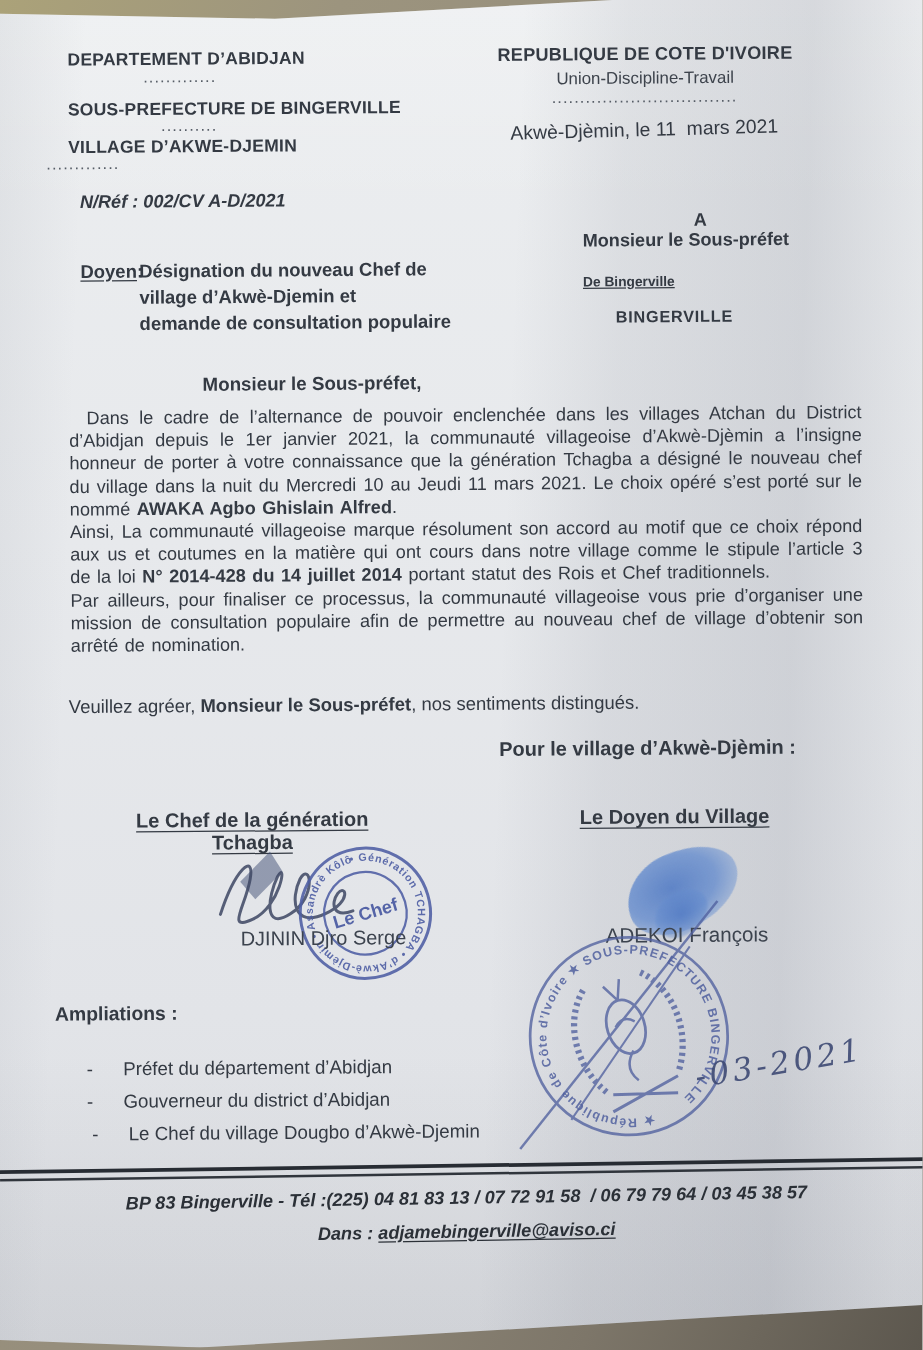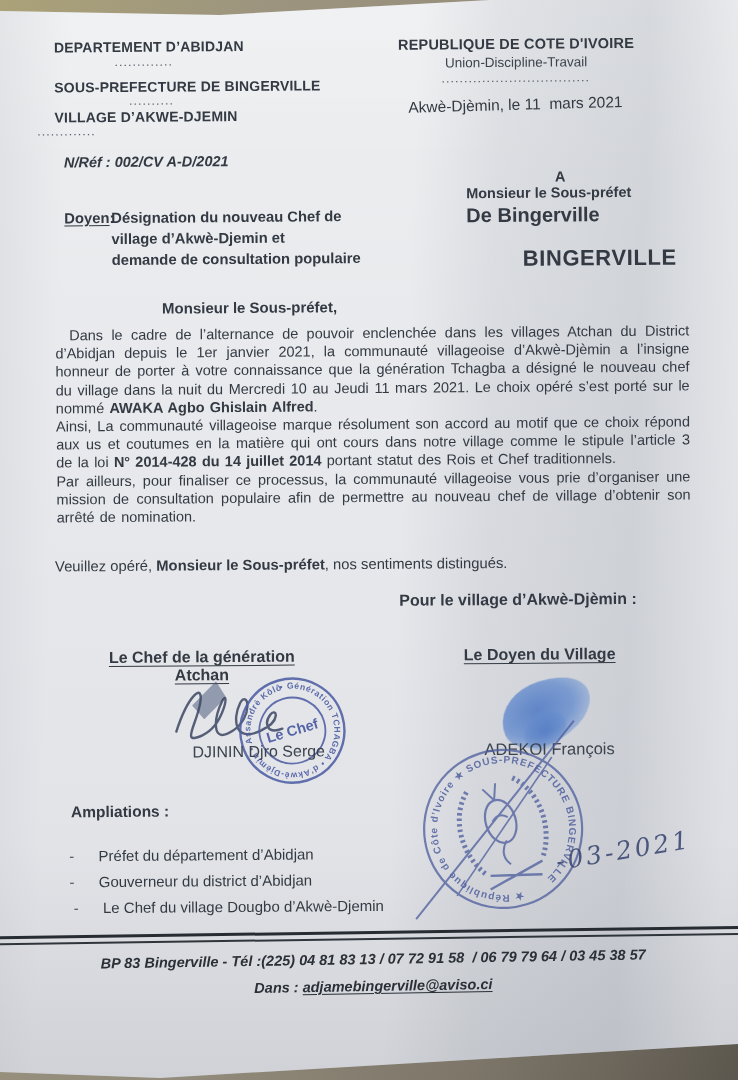--- a/index.html
+++ b/index.html
@@ -68,22 +68,22 @@
     <div class="abs dots" style="left:40px;top:125px;">.............</div>
     <div class="abs b i" style="left:66px;top:152px;font-size:14.5px;">N/Réf : 002/CV A-D/2021</div>
 
     <div class="abs hdr ctr" style="left:388px;top:37px;width:262px;font-size:14.5px;">REPUBLIQUE DE COTE D'IVOIRE</div>
     <div class="abs ctr" style="left:388px;top:56px;width:262px;font-size:13.5px;color:#3d434c;">Union-Discipline-Travail</div>
     <div class="abs dots ctr" style="left:388px;top:75px;width:262px;">.................................</div>
     <div class="abs ctr" style="left:382px;top:97px;width:272px;font-size:15.5px;transform:rotate(-1.1deg);">Akwè-Djèmin, le 11&nbsp; mars 2021</div>
 
     <div class="abs b" style="left:557px;top:170px;font-size:14.5px;">A</div>
     <div class="abs b" style="left:468px;top:186px;font-size:14.5px;">Monsieur le Sous-préfet</div>
-    <div class="abs b" style="left:468px;top:205px;font-size:20px;">De Bingerville</div>
-    <div class="abs b" style="left:494px;top:247px;font-size:22px;letter-spacing:.6px;margin-left:30px;">BINGERVILLE</div>
+    <div class="abs b" style="left:468px;top:221px;font-size:11px;text-decoration:underline;">De Bingerville</div>
+    <div class="abs b" style="left:494px;top:247px;font-size:13px;letter-spacing:.6px;">BINGERVILLE</div>
 
     <div class="abs subj" style="left:66px;top:208px;">
       <span style="text-decoration:underline;text-underline-offset:2px;">Doyen</span><span>:</span>
     </div>
     <div class="abs subj" style="left:113px;top:208px;">Désignation du nouveau Chef de</div>
     <div class="abs subj" style="left:113px;top:229px;">village d’Akwè-Djemin et</div>
     <div class="abs subj" style="left:113px;top:250px;">demande de consultation populaire</div>
 
     <div class="abs b" style="left:163px;top:298px;font-size:15px;">Monsieur le Sous-préfet,</div>
 
@@ -91,28 +91,28 @@
       <p style="text-indent:14px;">
         <span>Dans le cadre de l’alternance de pouvoir enclenchée dans les villages Atchan du District d’Abidjan depuis le 1er janvier 2021, la communauté villageoise d’Akwè-Djèmin a l’insigne honneur de porter à votre connaissance que la génération Tchagba a désigné le nouveau chef du village dans la nuit du Mercredi 10 au Jeudi 11 mars 2021. Le choix opéré s’est porté sur le nommé </span><span class="b">AWAKA Agbo Ghislain Alfred</span><span>.</span>
       </p>
       <p>
         <span>Ainsi, La communauté villageoise marque résolument son accord au motif que ce choix répond aux us et coutumes en la matière qui ont cours dans notre village comme le stipule l’article 3 de la loi </span><span class="b">N° 2014-428 du 14 juillet 2014</span><span> portant statut des Rois et Chef traditionnels.</span>
       </p>
       <p>Par ailleurs, pour finaliser ce processus, la communauté villageoise vous prie d’organiser une mission de consultation populaire afin de permettre au nouveau chef de village d’obtenir son arrêté de nomination.</p>
     </div>
 
     <div class="abs" style="left:54px;top:556px;font-size:14.8px;">
-      <span>Veuillez opéré, </span><span class="b">Monsieur le Sous-préfet</span><span>, nos sentiments distingués.</span>
+      <span>Veuillez agréer, </span><span class="b">Monsieur le Sous-préfet</span><span>, nos sentiments distingués.</span>
     </div>
 
     <div class="abs b" style="left:398px;top:592px;font-size:16px;">Pour le village d’Akwè-Djèmin :</div>
 
     <div class="abs ctr" style="left:95px;top:647px;width:210px;">
       <span class="sigtitle">Le Chef de la génération</span><br>
-      <span class="sigtitle">Atchan</span>
+      <span class="sigtitle">Tchagba</span>
     </div>
     <div class="abs sigtitle" style="left:462px;top:647px;">Le Doyen du Village</div>
 
     <svg class="abs" style="left:168px;top:672px;" width="170" height="88">
       <path d="M22,32 L46,8 L56,24 L34,46 Z" fill="rgba(66,80,118,.5)"></path>
       <path d="M6,58 C18,22 34,8 30,30 C26,52 10,72 32,62 C54,52 60,14 52,28 C44,44 40,72 62,58 C84,44 78,16 70,30 C62,46 64,70 90,58 C112,48 106,34 100,42 C94,50 96,62 112,56" fill="none" stroke="#3d4763" stroke-width="2.4" stroke-linecap="round" opacity=".85"></path>
     </svg>
 
     <svg class="abs" style="left:226px;top:666px;transform:rotate(-16deg);" width="128" height="128" viewBox="0 0 128 128">
       <g stroke="#4e5ea4" fill="none" opacity=".88">
@@ -149,21 +149,21 @@
       <defs>
           <path id="rring" d="M86,20 a66,66 0 1,1 -0.01,0"></path>
         </defs>
       <text font-size="10" font-weight="bold" fill="#51619f" letter-spacing="1" opacity=".85">
         <textPath href="#rring">★ République de Côte d’Ivoire ★ SOUS-PREFECTURE BINGERVILLE</textPath>
       </text>
     </svg>
 
     <div class="abs handwrite" style="left:552px;top:838px;">-03-2021</div>
 
-    <div class="abs b" style="left:68px;top:801px;font-size:15.5px;">Ampliations :</div>
+    <div class="abs b" style="left:41px;top:801px;font-size:15.5px;">Ampliations :</div>
     <div class="abs" style="left:66px;top:845px;font-size:15px;">
       <span>-</span>
       <span style="padding-left:20px;">Préfet du département d’Abidjan</span>
     </div>
     <div class="abs" style="left:66px;top:871px;font-size:15px;">
       <span>-</span>
       <span style="padding-left:20px;">Gouverneur du district d’Abidjan</span>
     </div>
     <div class="abs" style="left:70px;top:897px;font-size:15px;">
       <span>-</span>

